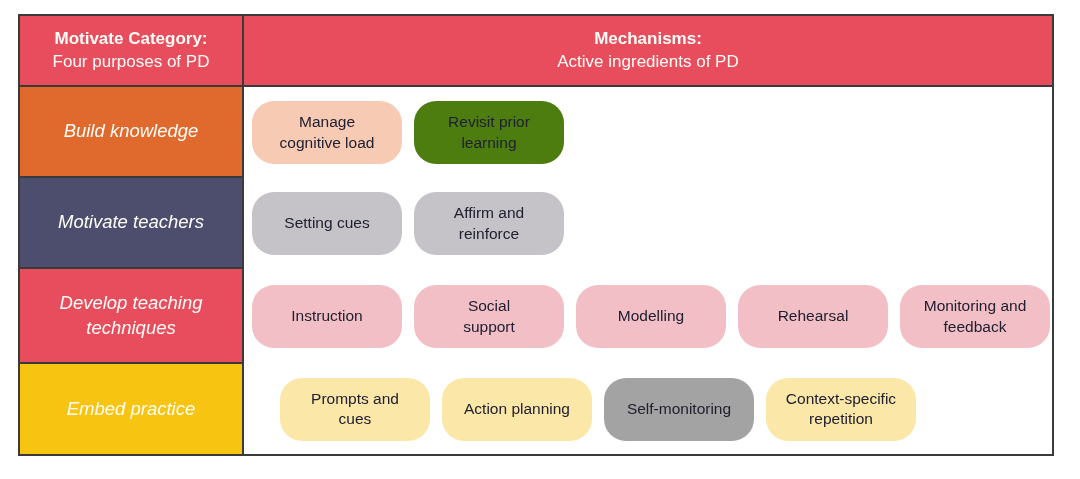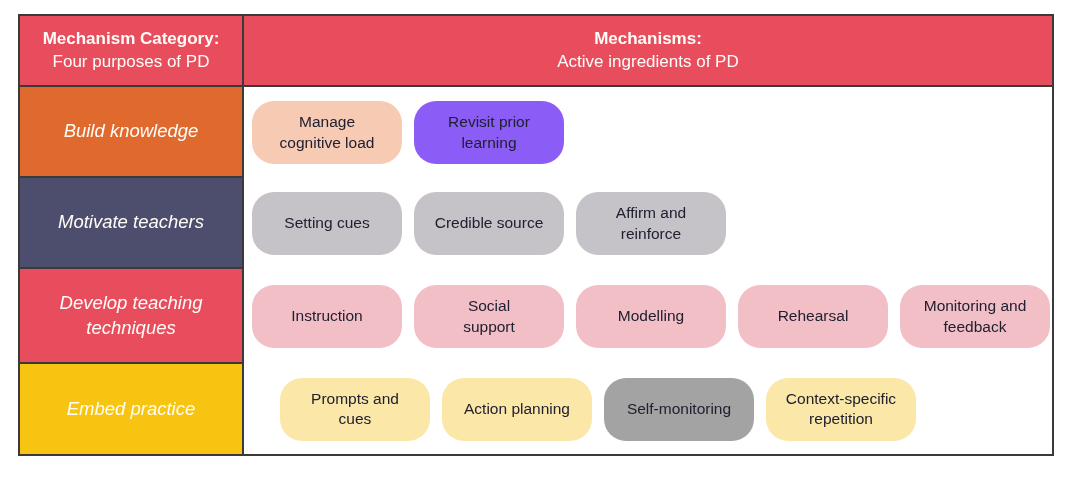--- a/index.html
+++ b/index.html
@@ -97,48 +97,47 @@
     padding: 0 8px;
     white-space: pre-line;
   }
 </style>
 </head>
 <body>
 
 <div class="figure">
 
   <div class="hdr-cell cat-hdr" style="background: rgb(232, 77, 93);">
-    <div class="hdr-title">Mechanism Category:</div>
+    <div class="hdr-title">Motivate Category:</div>
     <div class="hdr-sub">Four purposes of PD</div>
   </div>
 
   <div class="hdr-cell" style="background: rgb(232, 77, 93);">
     <div class="hdr-title">Mechanisms:</div>
     <div class="hdr-sub">Active ingredients of PD</div>
   </div>
 
   <div class="cat-col">
     <div class="cat-cell r1" style="background: rgb(224, 105, 46);">Build knowledge</div>
     <div class="cat-cell r2" style="background: rgb(77, 78, 109);">Motivate teachers</div>
     <div class="cat-cell r3" style="background: rgb(232, 77, 93);">Develop teaching techniques</div>
     <div class="cat-cell r4" style="background: rgb(247, 197, 17);">Embed practice</div>
   </div>
 
   <div class="mech-area">
 
     <div class="mech-row r1">
       <div class="pill" style="background: rgb(247, 202, 179);">Manage
 cognitive load</div>
-      <div class="pill" style="background: #8b5cf6;">Revisit prior
+      <div class="pill" style="background: #4d7c0f;">Revisit prior
 learning</div>
     </div>
 
     <div class="mech-row r2">
       <div class="pill" style="background: rgb(197, 195, 199);">Setting cues</div>
-      <div class="pill" style="background: rgb(197, 195, 199);">Credible source</div>
       <div class="pill" style="background: rgb(197, 195, 199);">Affirm and
 reinforce</div>
     </div>
 
     <div class="mech-row r3">
       <div class="pill" style="background: rgb(243, 191, 198);">Instruction</div>
       <div class="pill" style="background: rgb(243, 191, 198);">Social
 support</div>
       <div class="pill" style="background: rgb(243, 191, 198);">Modelling</div>
       <div class="pill" style="background: rgb(243, 191, 198);">Rehearsal</div>

